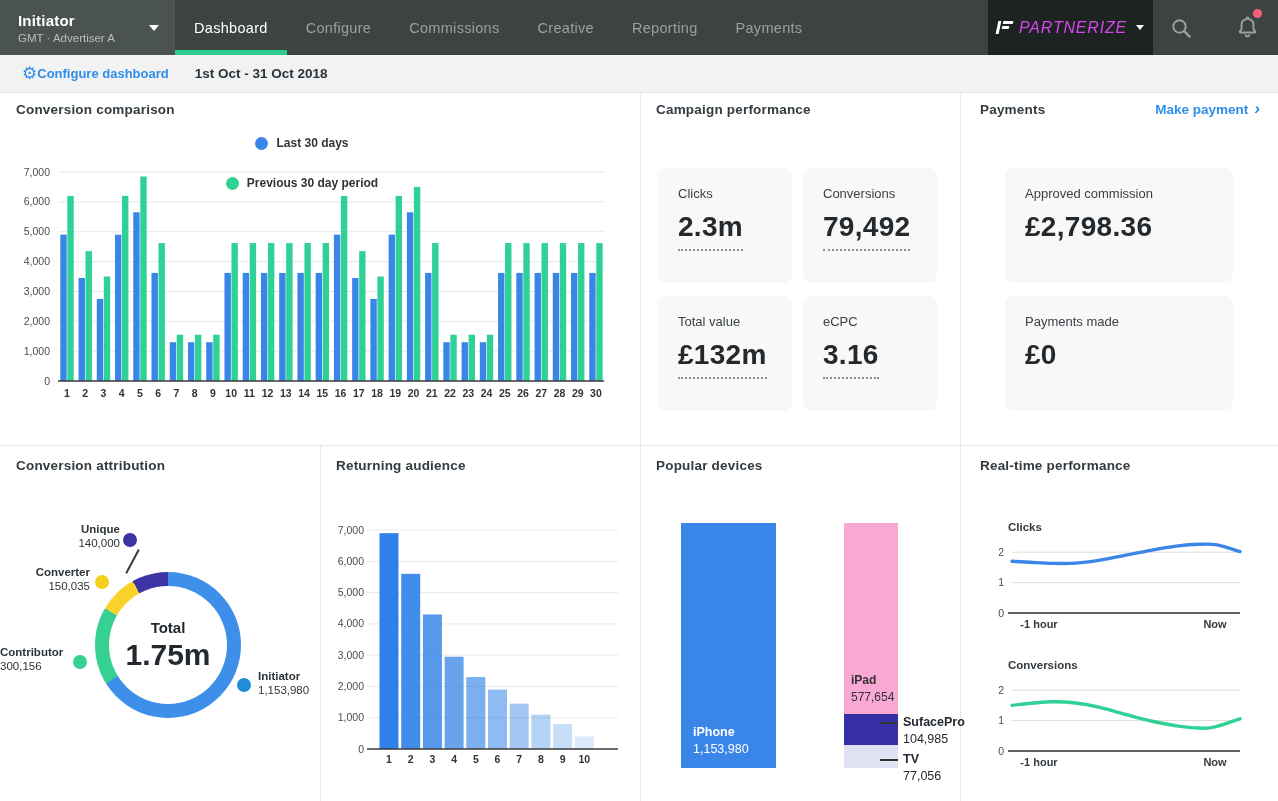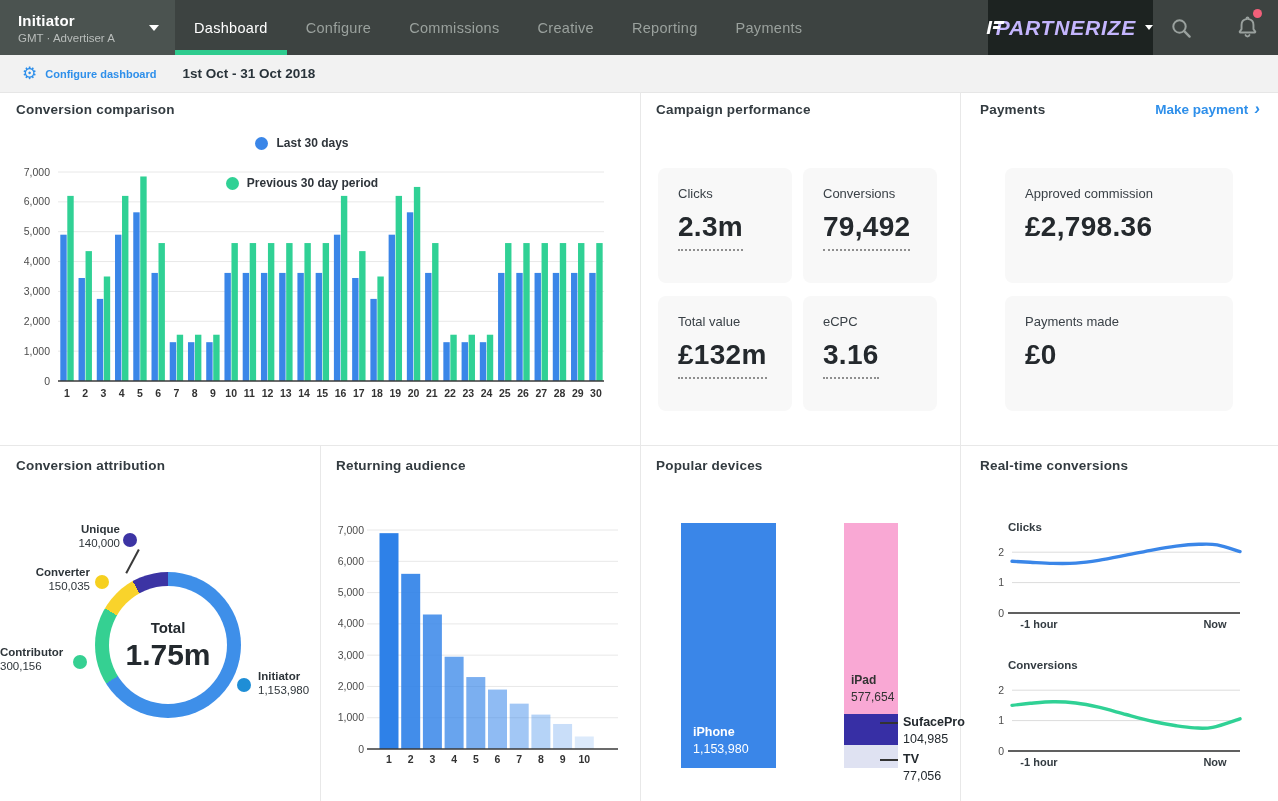--- a/index.html
+++ b/index.html
@@ -19,31 +19,31 @@
        font-size:14.5px;font-weight:500;color:#9aa19d;cursor:pointer;letter-spacing:.3px;}
   .tab.active{color:#fff;}
   .tab .underline{position:absolute;left:0;right:0;bottom:0;height:5px;background:var(--accent);}
   .brand{position:absolute;left:988px;top:0;width:165px;height:55px;background:#1d2321;
          display:flex;align-items:center;justify-content:center;cursor:pointer;}
   .logo-mark{position:relative;width:15px;height:13px;margin-right:7px;transform:skewX(-12deg);}
   .logo-mark i{position:absolute;background:#fff;}
   .logo-mark i:nth-child(1){left:0;top:0;width:2.5px;height:13px;}
   .logo-mark i:nth-child(2){left:4.5px;top:0;width:10px;height:2.5px;}
   .logo-mark i:nth-child(3){left:4.5px;top:5px;width:7px;height:2.5px;}
-  .logo-text{color:#c4b5fd;font-size:21px;font-weight:700;font-style:italic;letter-spacing:.8px;}
+  .logo-text{color:#d946ef;font-size:16px;font-weight:400;font-style:italic;letter-spacing:.8px;}
   .caret.small{position:static;margin-left:9px;border-left-width:4.5px;border-right-width:4.5px;border-top-width:5.5px;}
   .nav-icon{position:absolute;top:0;height:55px;display:flex;align-items:center;cursor:pointer;}
   .nav-icon.search{left:1169px;}
   .nav-icon.bell{left:1234px;}
   .notif-dot{position:absolute;left:19px;top:9px;width:9px;height:9px;border-radius:50%;background:var(--notif);}
   
   .subheader{position:absolute;left:0;top:55px;width:1278px;height:37px;background:#f2f2f2;
              display:flex;align-items:center;border-bottom:1px solid #e6e6e6;}
   .gear{font-family:"DejaVu Sans",sans-serif;color:var(--link);font-size:17px;margin-left:22px;line-height:1;}
-  .config-link{color:var(--link);font-size:11px;font-weight:600;margin-left:8px;cursor:pointer;text-decoration:none;}
+  .config-link{color:var(--link);font-size:13px;font-weight:600;cursor:pointer;text-decoration:none;}
   .date-range{margin-left:26px;font-size:13.5px;font-weight:700;color:#29333a;}
   
   .vline,.hline{position:absolute;background:#e8e8e8;}
   .vline{width:1px;} .hline{height:1px;}
   
   .card-title{position:absolute;margin:0;font-size:13.5px;font-weight:600;color:#333b40;letter-spacing:.2px;}
   .make-payment{position:absolute;right:18px;top:102px;font-size:13.5px;font-weight:600;color:var(--link);
                 cursor:pointer;text-decoration:none;display:flex;align-items:center;}
   .make-payment .chev::after{content:"›";font-size:17px;margin-left:6px;line-height:13px;}
   
@@ -149,21 +149,21 @@
   <div class="vline" style="left:320px;top:445px;height:356px"></div>
   <div class="vline" style="left:640px;top:445px;height:356px"></div>
   <div class="vline" style="left:960px;top:445px;height:356px"></div>
 
   <h3 class="card-title" style="left:16px;top:102px">Conversion comparison</h3>
   <h3 class="card-title" style="left:656px;top:102px">Campaign performance</h3>
   <h3 class="card-title" style="left:980px;top:102px">Payments</h3>
   <h3 class="card-title" style="left:16px;top:458px">Conversion attribution</h3>
   <h3 class="card-title" style="left:336px;top:458px">Returning audience</h3>
   <h3 class="card-title" style="left:656px;top:458px">Popular devices</h3>
-  <h3 class="card-title" style="left:980px;top:458px">Real-time conversions</h3>
+  <h3 class="card-title" style="left:980px;top:458px">Real-time performance</h3>
 
   <a class="make-payment">
     <span>Make payment</span>
     <i class="chev"></i>
   </a>
 
   <div class="legend" id="cc-legend">
       <div class="legend-item">
         <div class="legend-dot" style="background: rgb(58, 134, 232);"></div>
         <div class="legend-label">Last 30 days</div>

